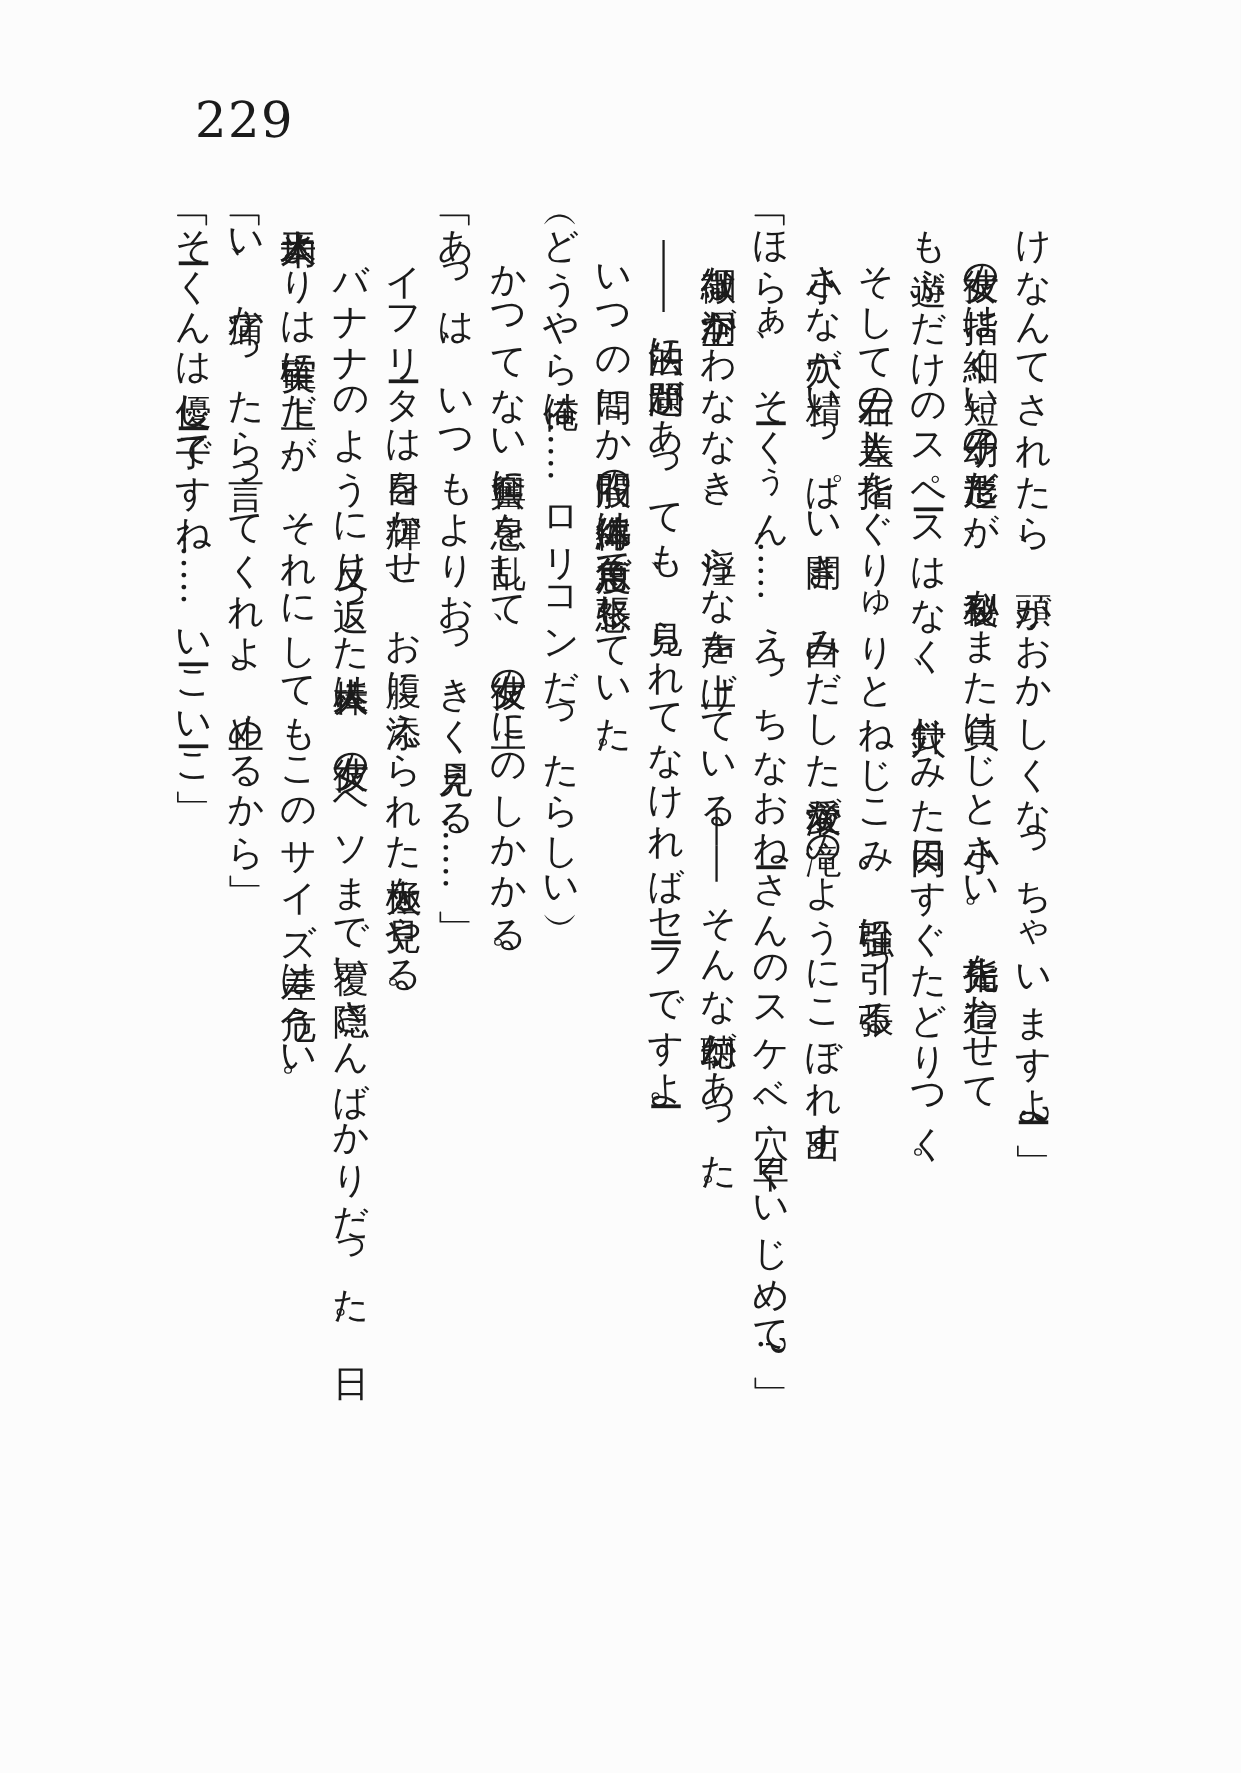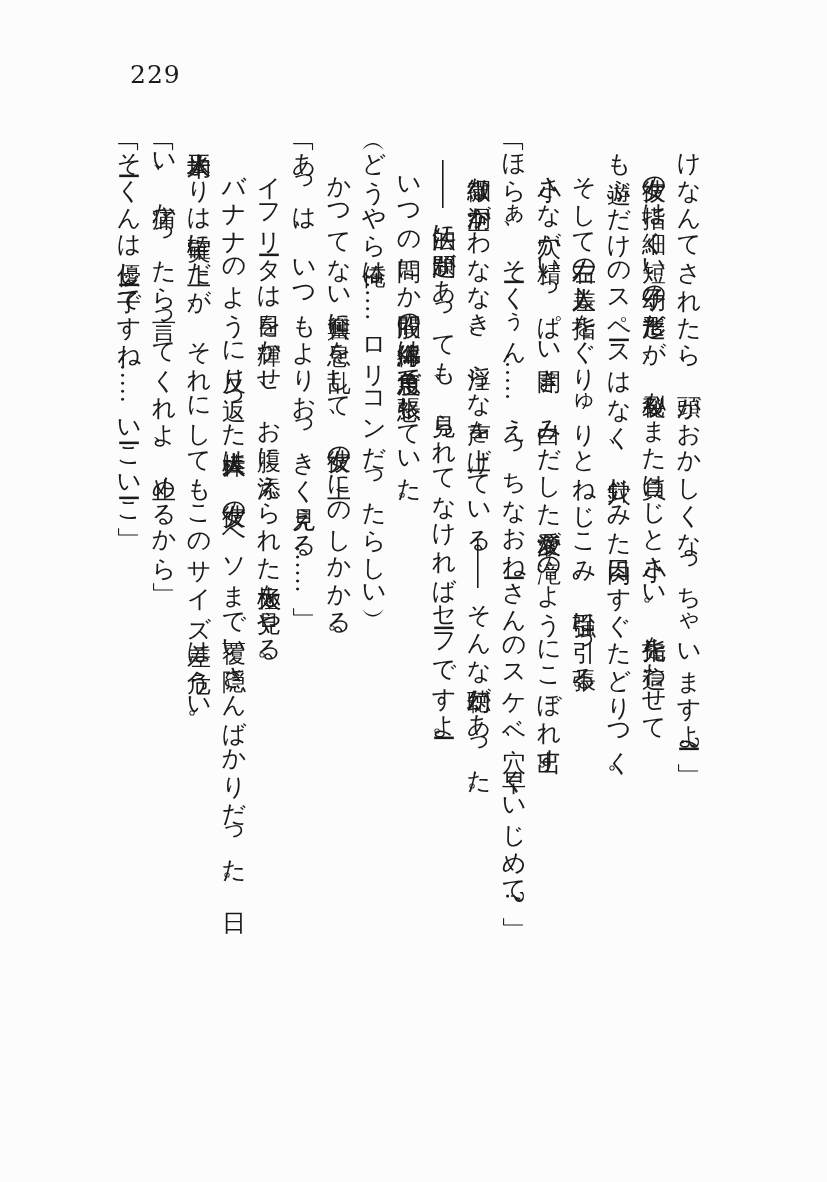--- a/index.html
+++ b/index.html
@@ -17,21 +17,21 @@
     width: 827px;
     height: 1182px;
     background: #fcfcfc;
     color: #1b1b1b;
     overflow: hidden;
   }
   .page-number {
     position: absolute;
     top: 60px;
     left: 130px;
-    font-size: 25px;
+    font-size: 33px;
     letter-spacing: 1px;
     color: #1b1b1b;
   }
   .text-block {
     position: absolute;
     top: 136px;
     left: 106px;
     width: 600px;
     height: 922px;
     writing-mode: vertical-rl;

